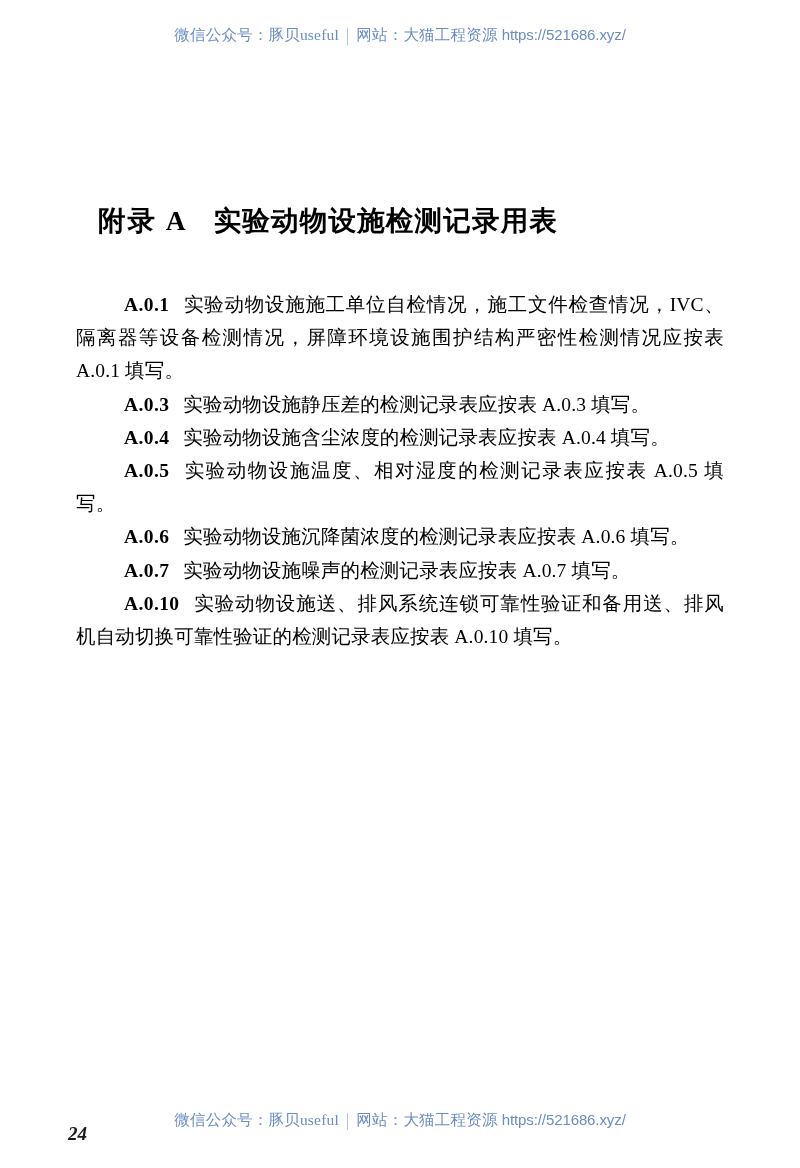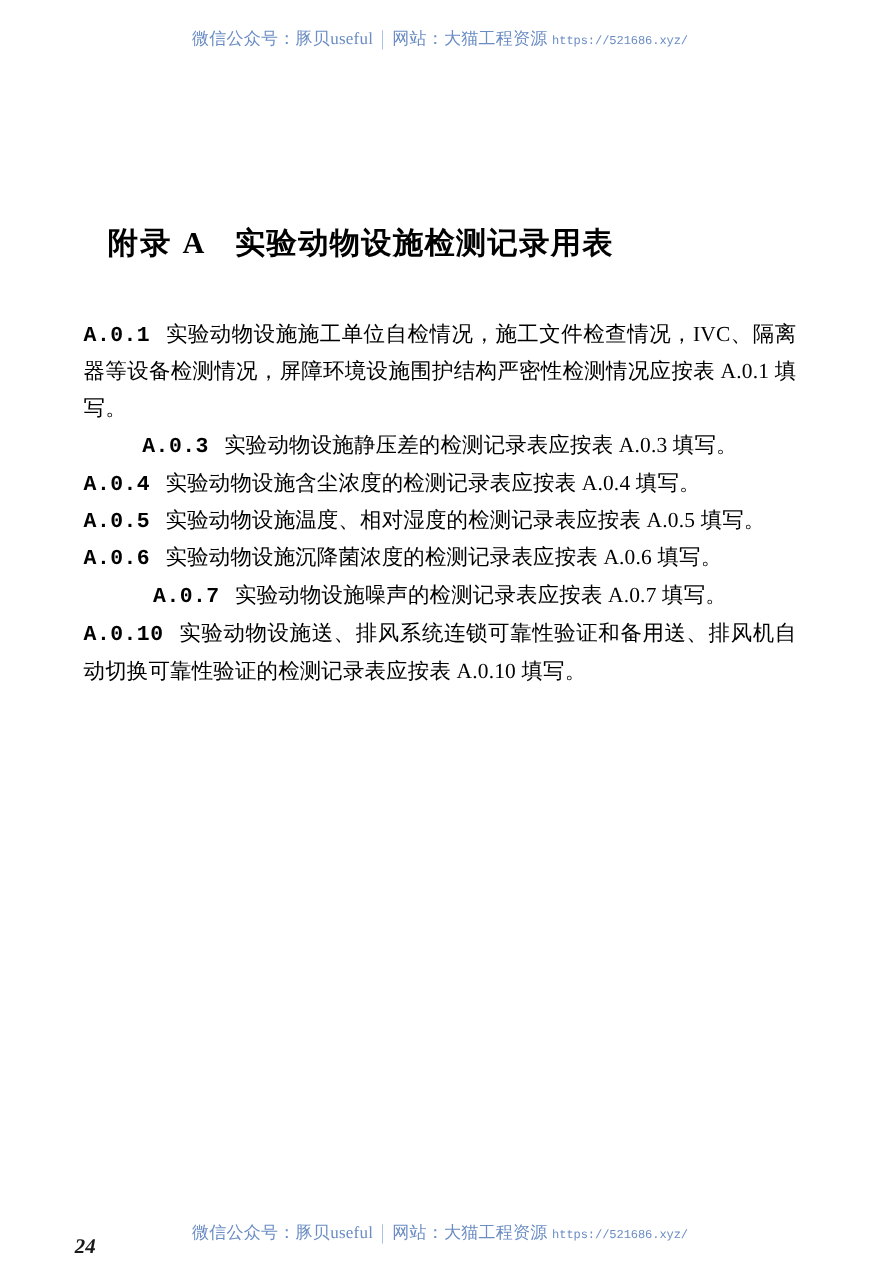--- a/index.html
+++ b/index.html
@@ -27,22 +27,22 @@
     font-family: "Liberation Serif", "DejaVu Serif", serif;
     font-size: 15.5px;
     white-space: nowrap;
     letter-spacing: 0.2px;
   }
   .watermark-top { top: 25px; }
   .watermark-bottom { top: 1110px; }
 
   .wm-seg { display: inline; }
   .wm-url {
-    font-family: Liberation Mono, monospace;
-    font-size: 11px;
+    font-family: Liberation Sans, sans-serif;
+    font-size: 15px;
     letter-spacing: -0.1px;
   }
   .wm-sep {
     display: inline-block;
     padding: 0 7px;
     color: #9fb6d9;
     font-weight: 300;
     transform: scaleY(1.25);
   }
 
@@ -88,32 +88,33 @@
     line-height: 33.2px;
     text-align: justify;
     text-justify: inter-ideograph;
     letter-spacing: 0.15px;
     margin: 0 0 0 0;
     color: #000000;
   }
   .clause-num {
     font-weight: bold;
     letter-spacing: 0.4px;
-    font-family: Liberation Mono, monospace;
+    font-family: Liberation Serif, serif;
+    margin-left: 48px;
   }
   .clause-gap {
     display: inline-block;
     width: 14px;
   }
   .clause-text {
     font-family: "Liberation Serif", "DejaVu Serif", serif;
   }
   
   .clause.wide { text-align: justify; }
-  .clause.single { text-align: center; }
+  .clause.single { text-align: left; }
 </style>
 </head>
 <body>
 
 <div class="watermark watermark-top">
   <span class="wm-seg">微信公众号：豚贝useful</span><span class="wm-sep">|</span><span class="wm-seg">网站：大猫工程资源</span>
   <span class="wm-url">https://521686.xyz/</span>
 </div>
 
 <div class="appendix-title">

